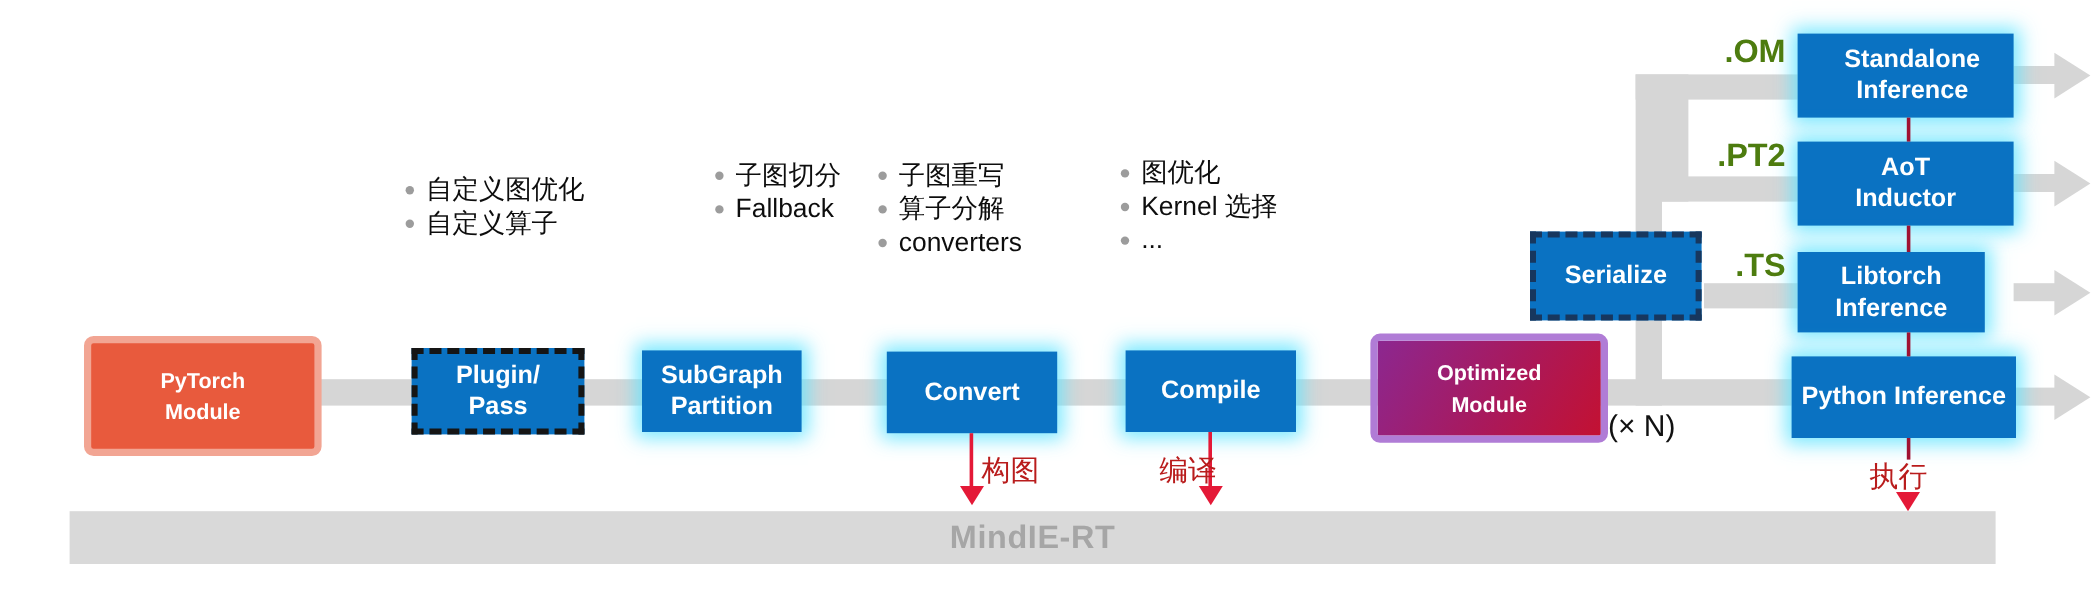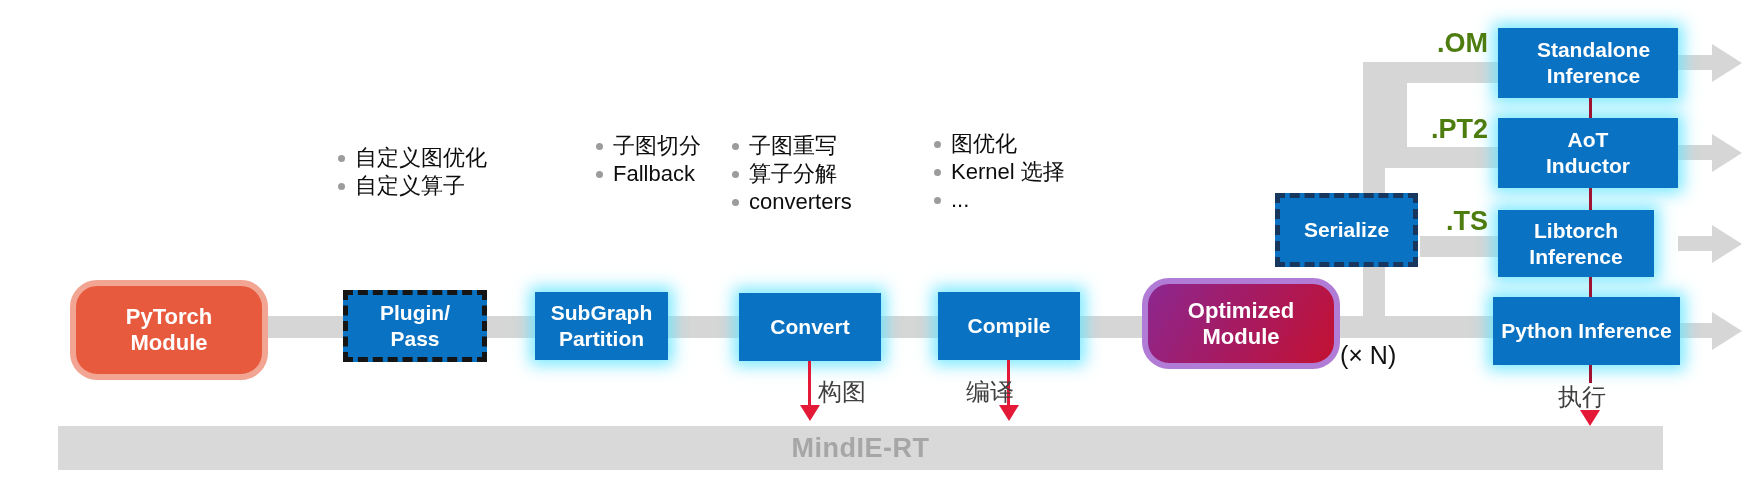--- a/index.html
+++ b/index.html
@@ -20,34 +20,34 @@
   .node{
     position:absolute;z-index:2;
     display:flex;align-items:center;justify-content:center;
     color:#ffffff;font-size:21px;font-weight:600;line-height:26px;
     text-align:center;white-space:pre-line;box-sizing:border-box;
   }
   .blue{background:#0a72c2;}
   .glow{box-shadow:0 0 15px 5px rgba(96,228,255,.85);}
   .dash-black{border:5px dashed #151515;}
   .dash-navy{border:5px dashed #17375e;}
-  .capsule{border-radius:27px;font-size:22px;}
+  .capsule{border-radius:8px;font-size:18px;}
   .pytorch-node{background:#e85a3d;border:6px solid #f2a593;}
   .optimized-node{background:linear-gradient(120deg,#8c2790 0%,#a9195c 55%,#c31132 100%);border:6px solid #b07cd6;}
   .blist{position:absolute;z-index:3;font-size:22px;color:#0d0d0d;}
   .blist .li{display:flex;align-items:flex-start;line-height:28px;}
   .dot{width:7px;height:7px;border-radius:50%;background:#9c9c9c;margin:11px 10px 0 0;flex:0 0 auto;}
   .fmt-label{position:absolute;z-index:3;width:68px;text-align:right;font-size:27px;color:#4d7c0f;font-weight:600;}
   .note{position:absolute;z-index:3;font-size:25px;color:#111;}
   .rline{position:absolute;width:3px;background:#e41937;z-index:3;}
   .rhead{position:absolute;width:0;height:0;border-left:10px solid transparent;border-right:10px solid transparent;border-top:16px solid #e41937;z-index:3;}
   .mline{position:absolute;width:3px;background:#a01232;z-index:3;}
   .gshaft{position:absolute;height:15px;background:#d6d6d6;z-index:1;}
   .ghead{position:absolute;width:0;height:0;border-top:19px solid transparent;border-bottom:19px solid transparent;border-left:30px solid #d6d6d6;z-index:1;}
-  .alabel{position:absolute;z-index:4;font-size:24px;color:#404040;}
+  .alabel{position:absolute;z-index:4;font-size:24px;color:#b91c1c;}
 </style>
 </head>
 <body>
 
 <div id="stage">
 
   <div class="conn" style="left:160px;top:316px;width:1333px;height:22px;"></div>
   <div class="conn" style="left:1363px;top:62px;width:22px;height:276px;"></div>
   <div class="conn" style="left:1385px;top:62px;width:22px;height:106px;"></div>
   <div class="conn" style="left:1363px;top:62px;width:135px;height:21px;"></div>

